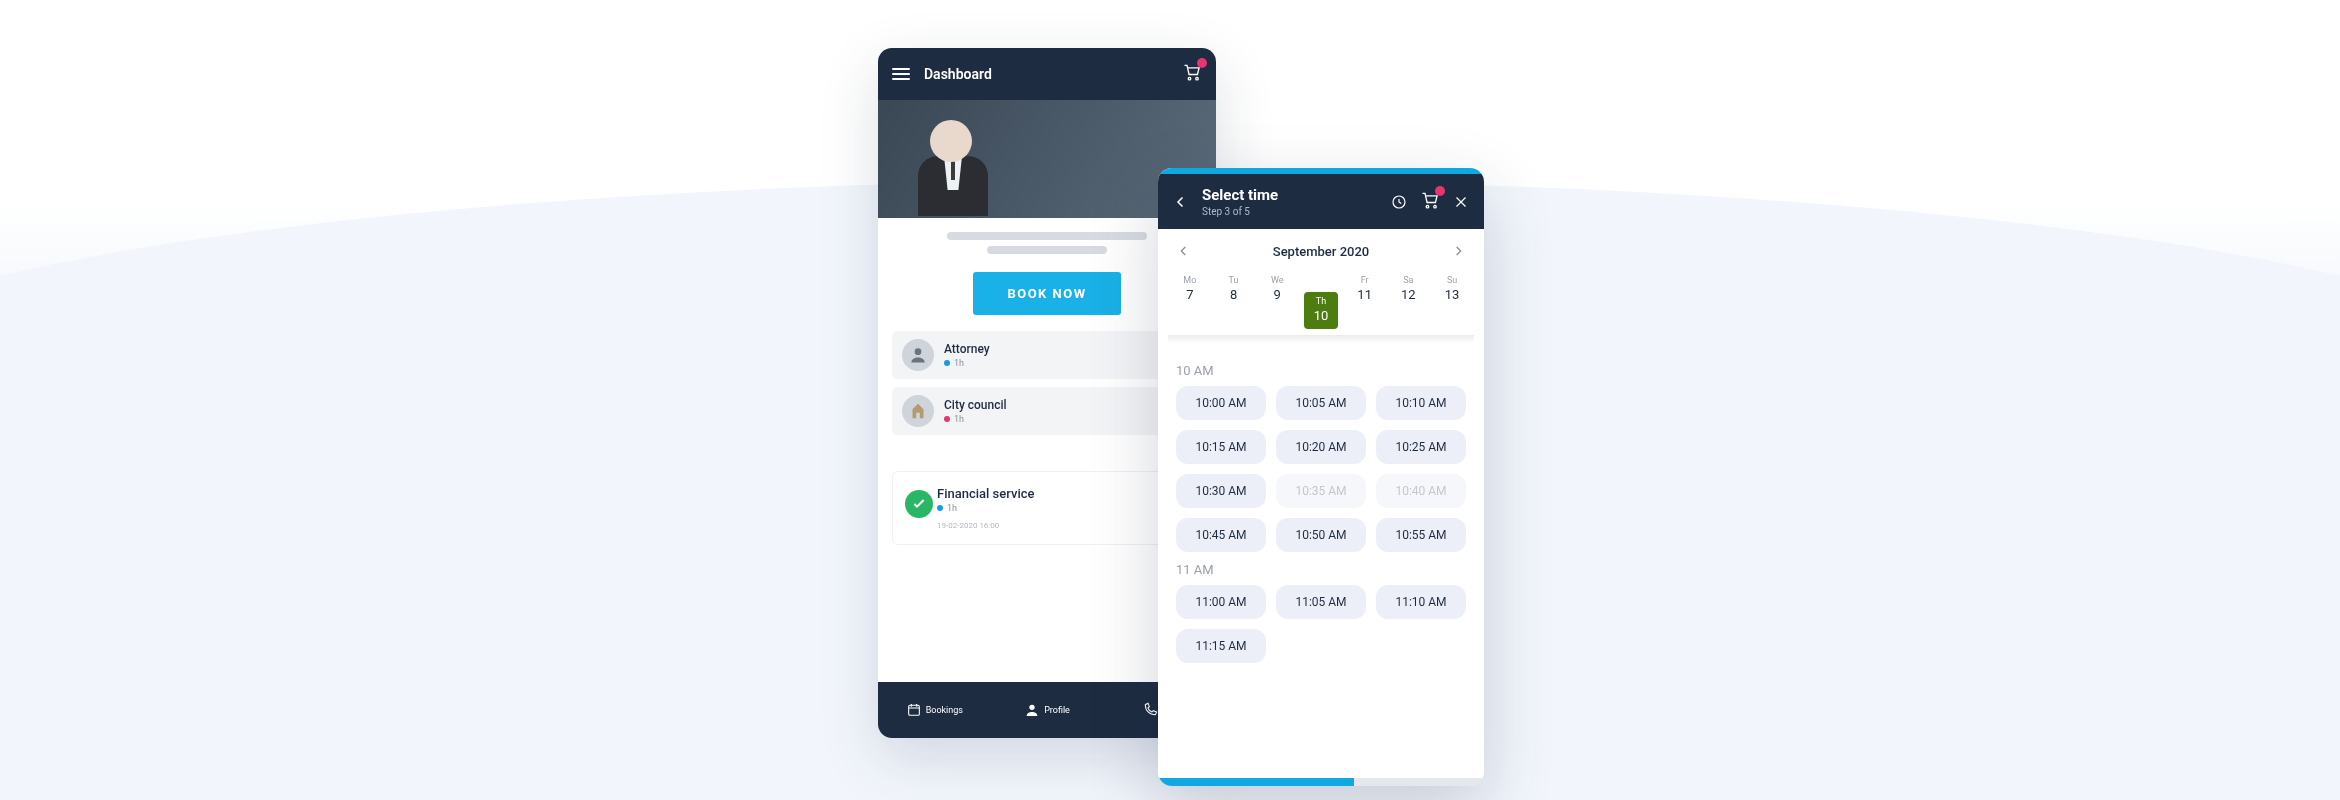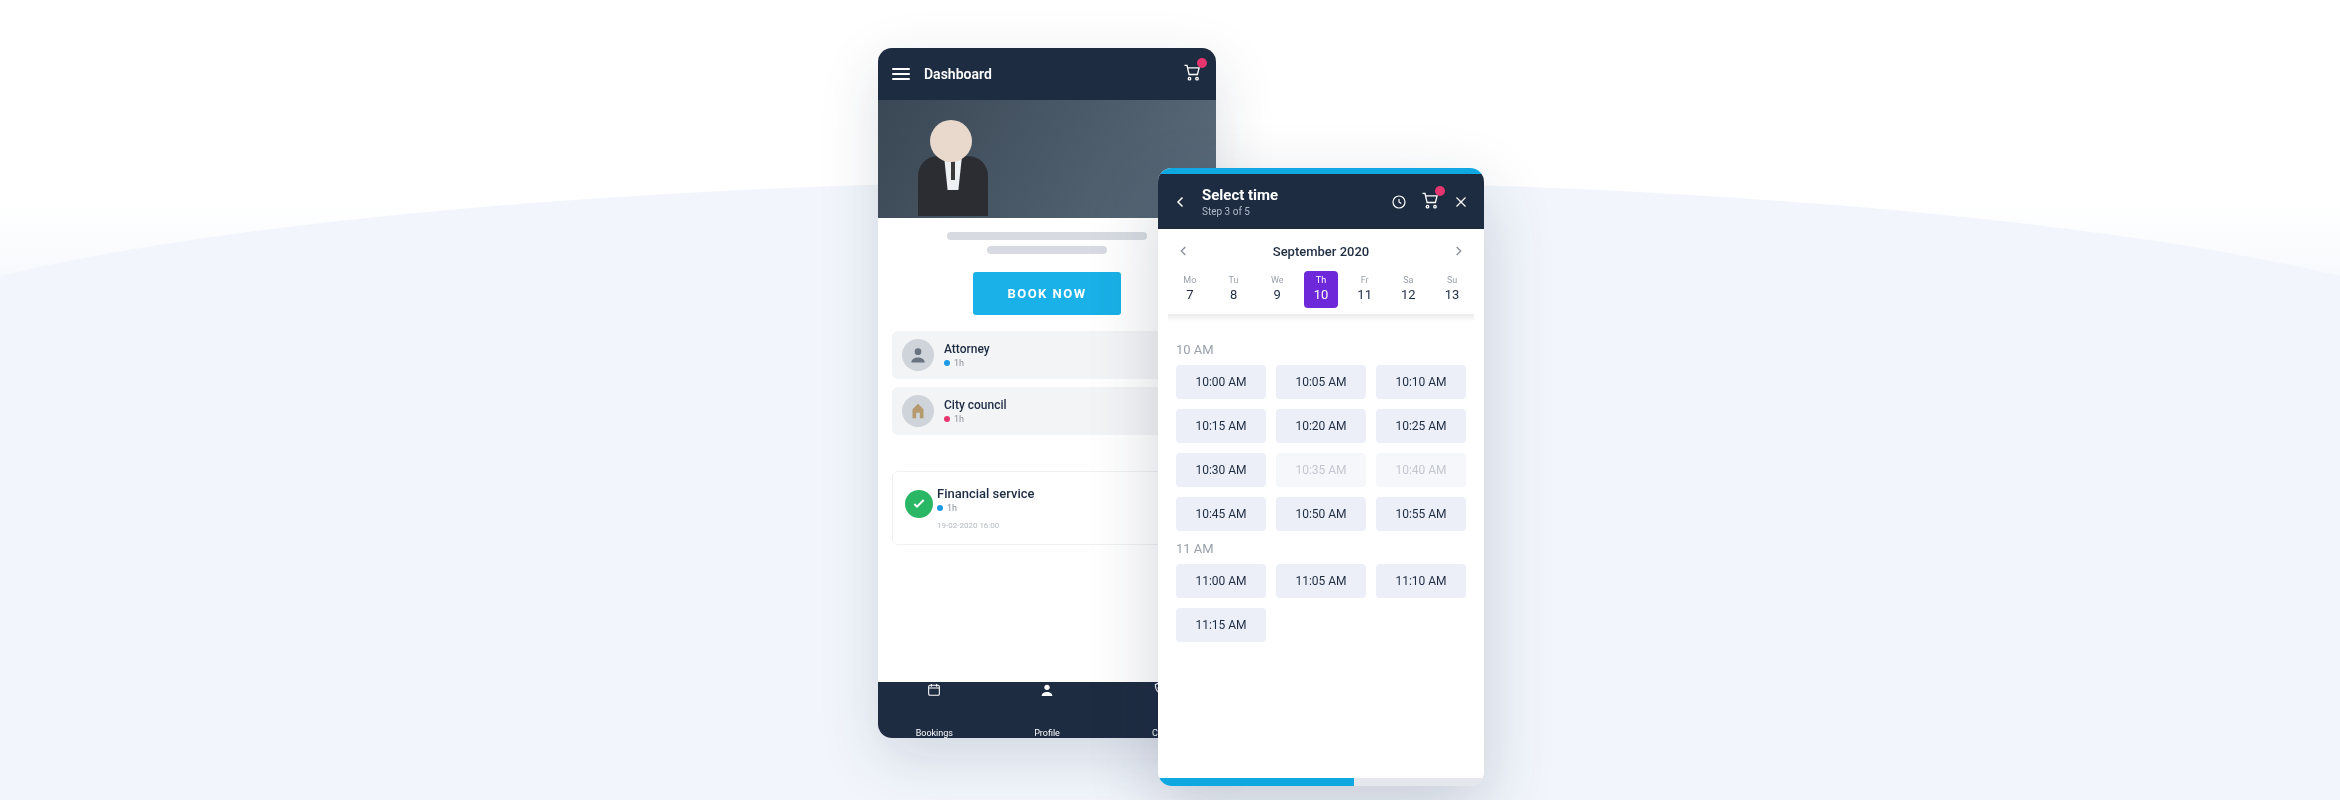--- a/index.html
+++ b/index.html
@@ -133,22 +133,22 @@
   .bc-title { font-size: 13px; color: #1e2c42; font-weight: 500; }
   .bc-date { font-size: 8px; color: #b4b9c2; margin-top: 8px; }
 
   .p1-navbar {
     position: absolute; bottom: 0; left: 0; right: 0;
     height: 56px;
     background: #1e2c42;
     display: flex;
   }
   .nav-item {
-    flex: 1; color: #fff; display: flex; flex-direction: column;
-    align-items: center; justify-content: space-between; gap: 4px;
+    flex: 1; color: #fff; display: flex; flex-direction: row;
+    align-items: center; justify-content: center; gap: 4px;
     font-size: 9px; cursor: pointer;
   }
   .nav-icon { width: 16px; height: 16px; }
 
   
   .phone2 {
     position: absolute;
     left: 1158px;
     top: 168px;
     width: 326px;
@@ -191,37 +191,37 @@
     left: 10px; right: 10px; bottom: 0;
     height: 8px;
     background: linear-gradient(to bottom, rgba(0,0,0,.08), transparent);
   }
   .day {
     width: 34px; text-align: center; padding: 4px 0 6px;
     border-radius: 4px; cursor: pointer;
   }
   .day-label { font-size: 9px; color: #9aa0aa; }
   .day-num { font-size: 13px; color: #1e2c42; margin-top: 2px; }
-  .day.selected { background: #6d28d9; }
+  .day.selected { background: #4d7c0f; margin-top: 21px; }
   .day.selected .day-label, .day.selected .day-num { color: #fff; }
 
   .slots-area { padding: 10px 18px 0; }
   .hour-label { font-size: 13px; color: #9aa0aa; margin: 10px 0 8px; }
   .slot-grid {
     display: grid;
     grid-template-columns: repeat(3, 1fr);
     gap: 10px;
   }
   .slot {
     background: #eceff7;
     color: #1e2c42;
     font-size: 12px;
     text-align: center;
     padding: 10px 0;
-    border-radius: 4px;
+    border-radius: 12px;
     cursor: pointer;
   }
   .slot.disabled {
     background: #f6f7fa;
     color: #c3c7d0;
     cursor: default;
   }
 
   .p2-progress {
     position: absolute;

